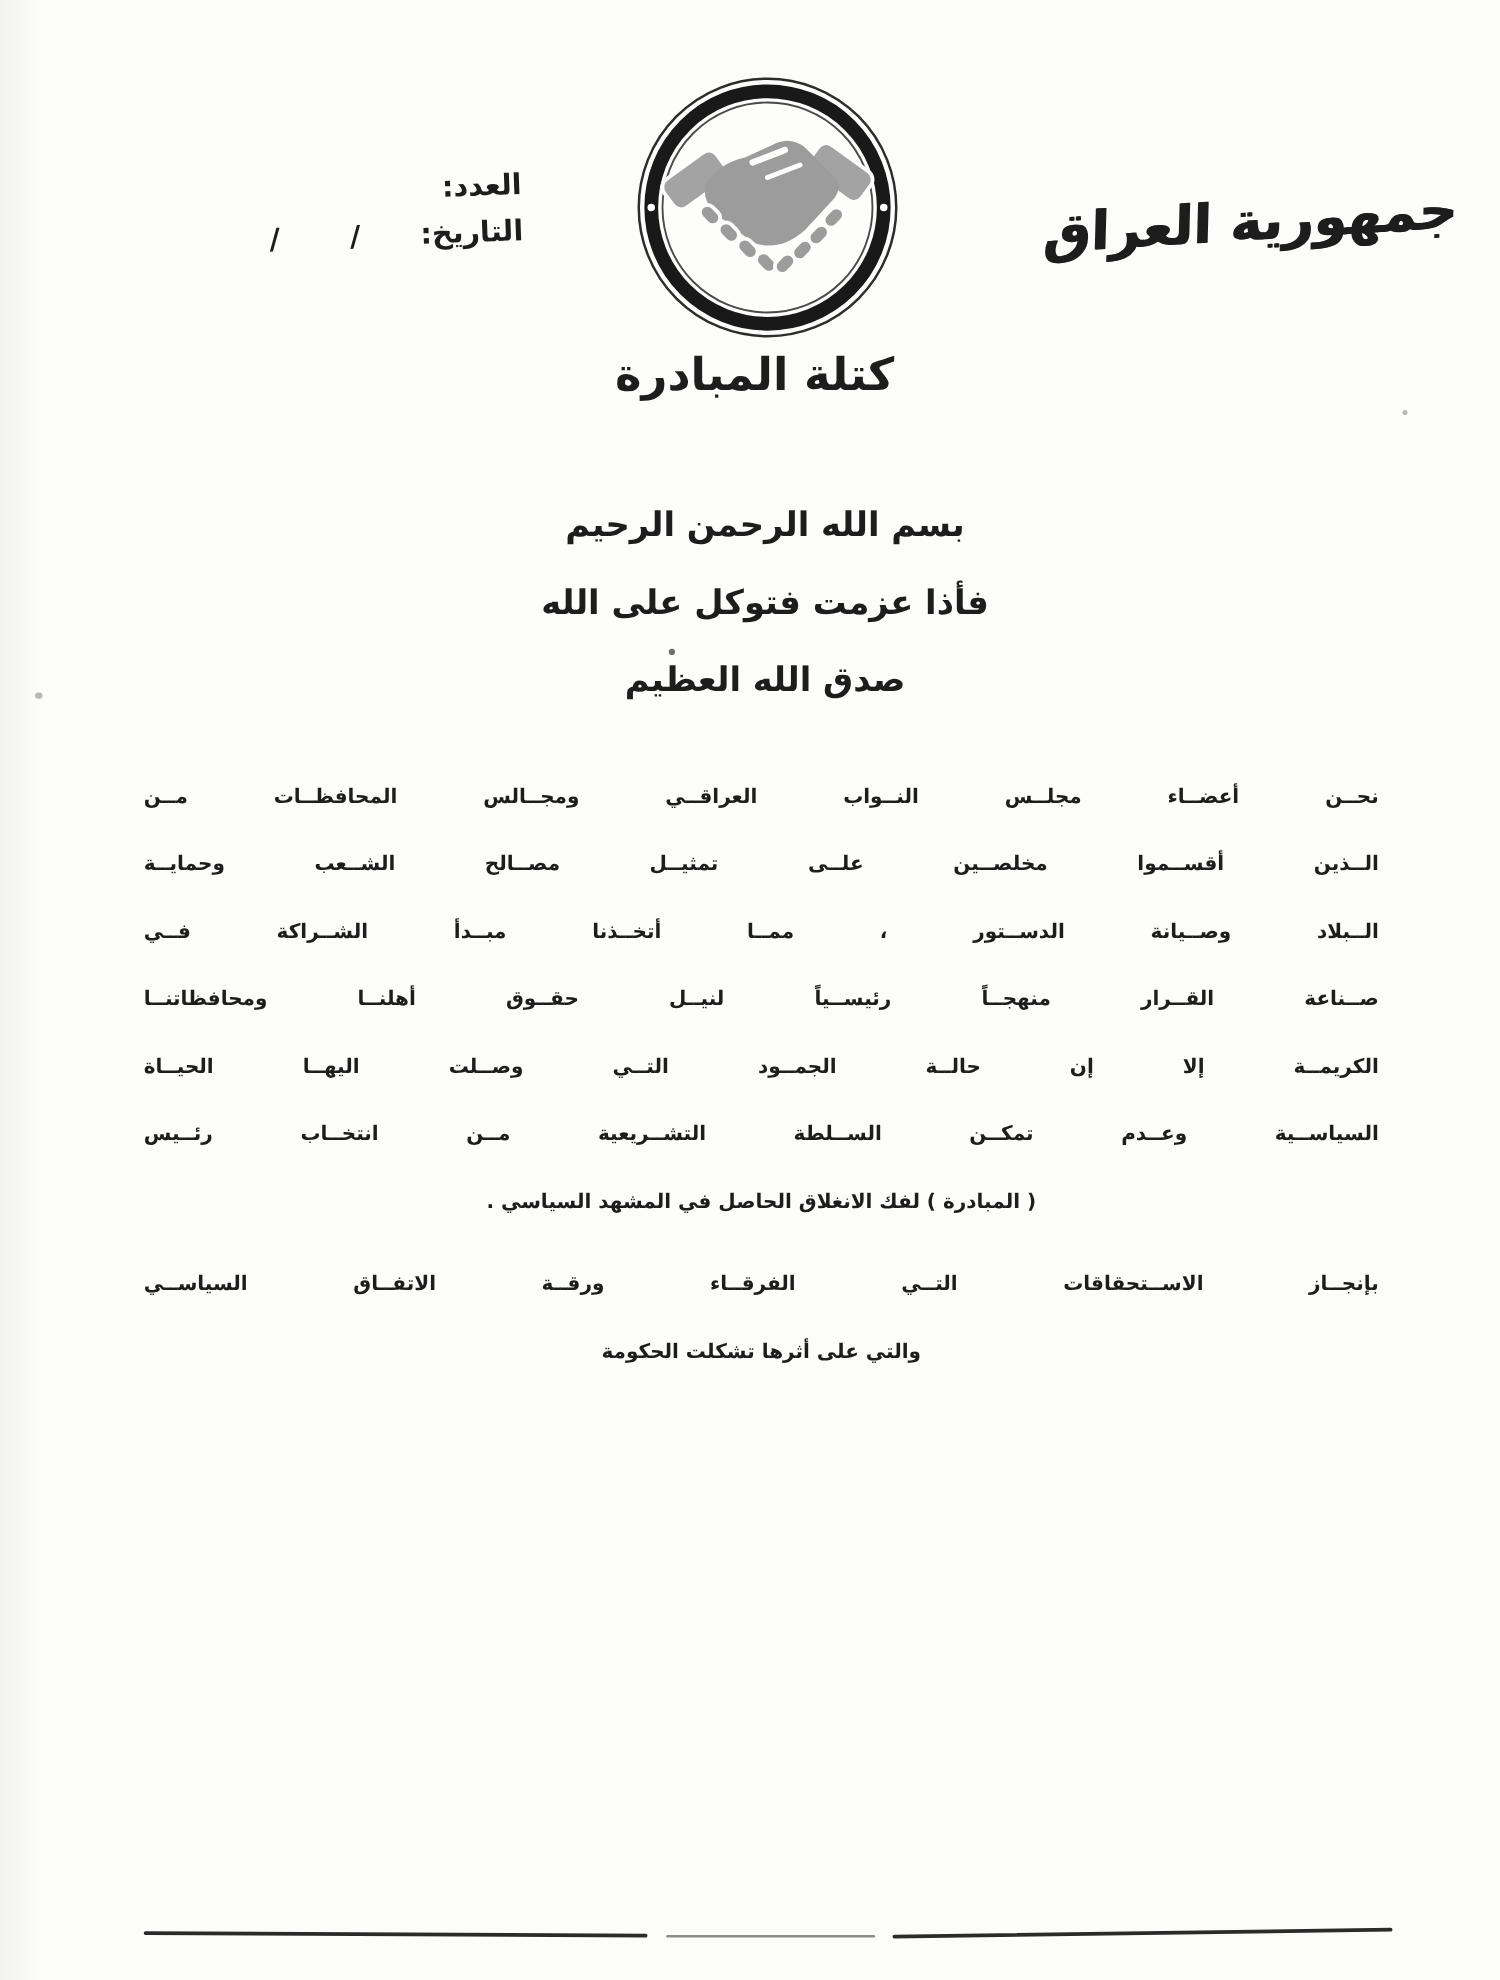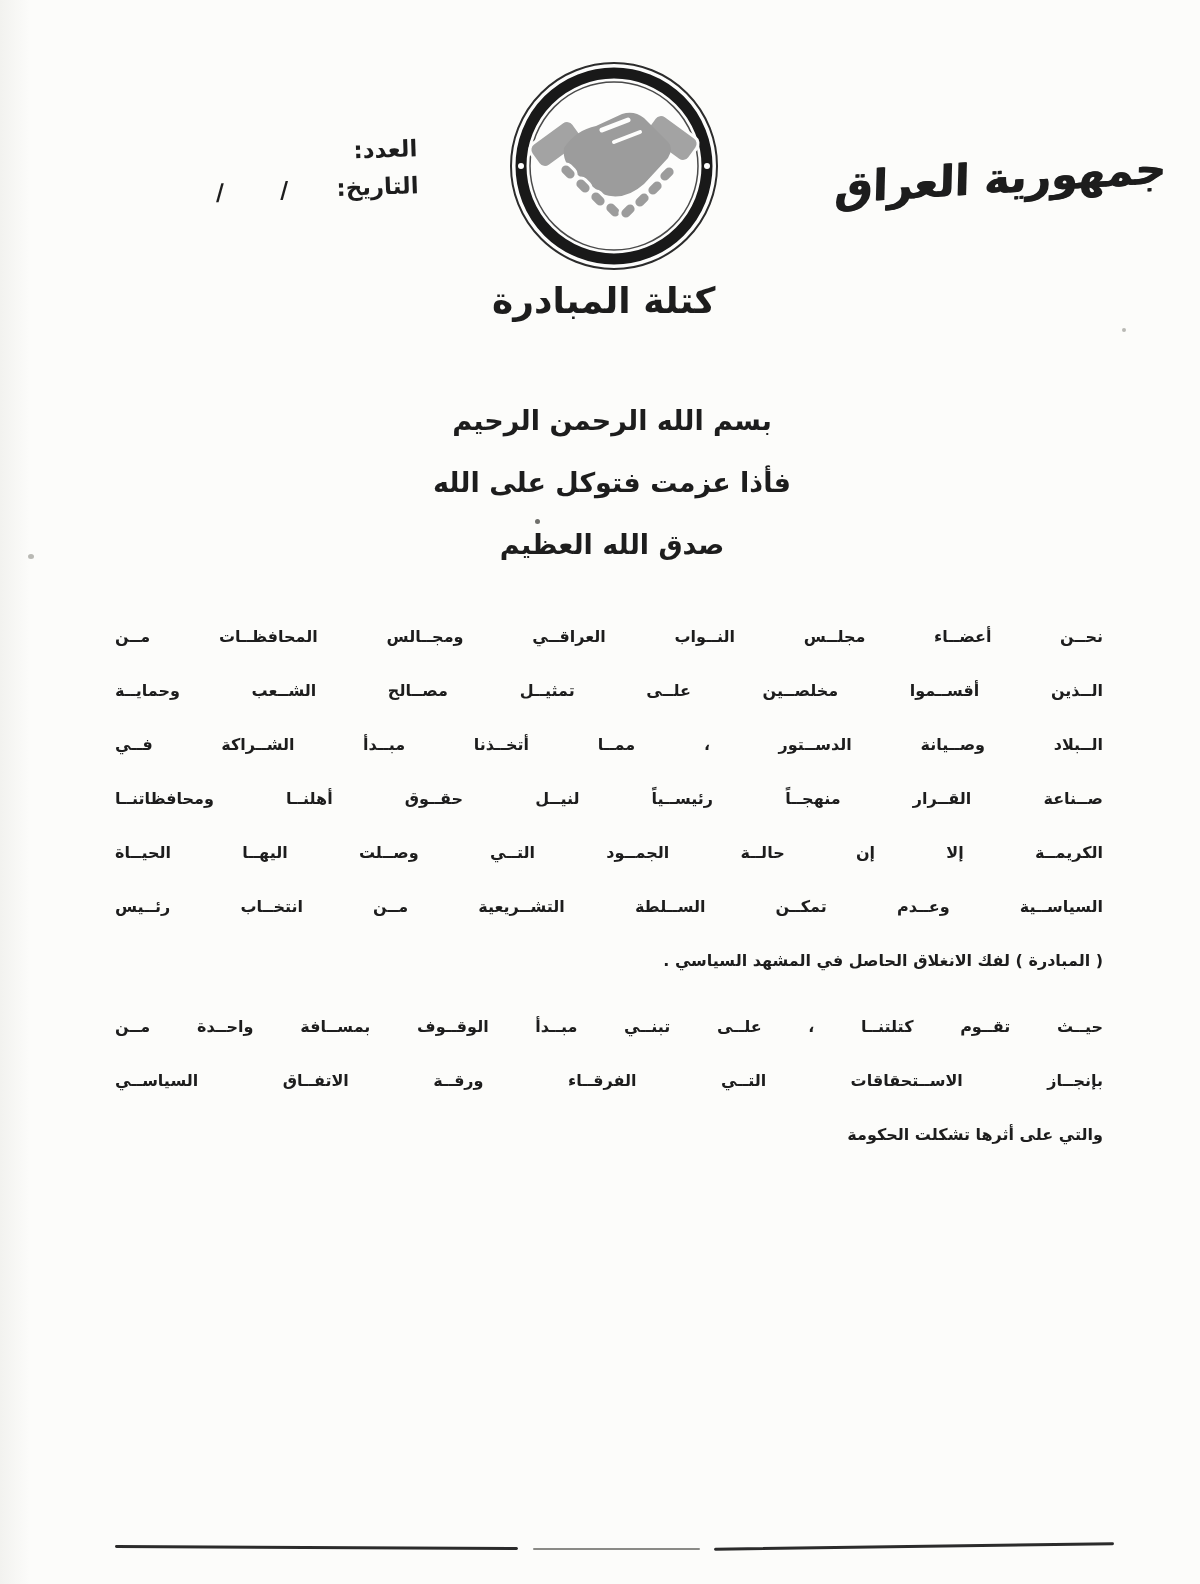--- a/index.html
+++ b/index.html
@@ -54,21 +54,21 @@
   .basmala-line { height:62px; line-height:62px; }
 
   
   .body-block {
     position:absolute; left:115px; top:610px; width:988px;
     direction:rtl;
     font-size:16px; font-weight:bold;
   }
   .line { height:54px; line-height:54px; overflow:hidden; }
   .jline { text-align:justify; text-align-last:justify; }
-  .lline { text-align:right; }
+  .lline { text-align:center; }
   .para2 { margin-top:12px; }
 
   
   .sig-line { position:absolute; background:#2b2b2b; border-radius:2px; }
   .sig-1 { left:115px; top:1546px; width:403px; height:3px; transform:rotate(0.3deg); }
   .sig-2 { left:533px; top:1548px; width:167px; height:2px; background:#8a8a86; }
   .sig-3 { left:714px; top:1545px; width:400px; height:3px; transform:rotate(-0.8deg); }
 
   
   .speck { position:absolute; background:#b9b9b4; border-radius:50%; }
@@ -145,21 +145,20 @@
     <div class="para1">
       <div class="line jline">نحــن أعضــاء مجلــس النــواب العراقــي ومجــالس المحافظــات  مــن</div>
       <div class="line jline">الــذين أقســموا مخلصــين علــى تمثيــل مصــالح الشــعب وحمايــة</div>
       <div class="line jline">الــبلاد وصــيانة الدســتور ، ممــا أتخــذنا مبــدأ الشــراكة فــي</div>
       <div class="line jline">صــناعة القــرار منهجــاً رئيســياً لنيــل حقــوق أهلنــا ومحافظاتنــا</div>
       <div class="line jline">الكريمــة إلا إن حالــة الجمــود  التــي وصــلت اليهــا الحيــاة</div>
       <div class="line jline">السياســية وعــدم تمكــن الســلطة التشــريعية مــن انتخــاب رئــيس</div>
       <div class="line lline">( المبادرة ) لفك الانغلاق الحاصل في المشهد السياسي .</div>
     </div>
     <div class="para2">
-      <div class="line jline">حيــث تقــوم كتلتنــا ، علــى تبنــي مبــدأ الوقــوف بمســافة واحــدة مــن</div>
       <div class="line jline">بإنجــاز الاســتحقاقات التــي الفرقــاء ورقــة الاتفــاق السياســي</div>
       <div class="line lline">والتي على أثرها تشكلت الحكومة</div>
     </div>
   </div>
 
   <div class="sig-line sig-1"></div>
   <div class="sig-line sig-2"></div>
   <div class="sig-line sig-3"></div>
 
   <div class="speck speck-1"></div>

